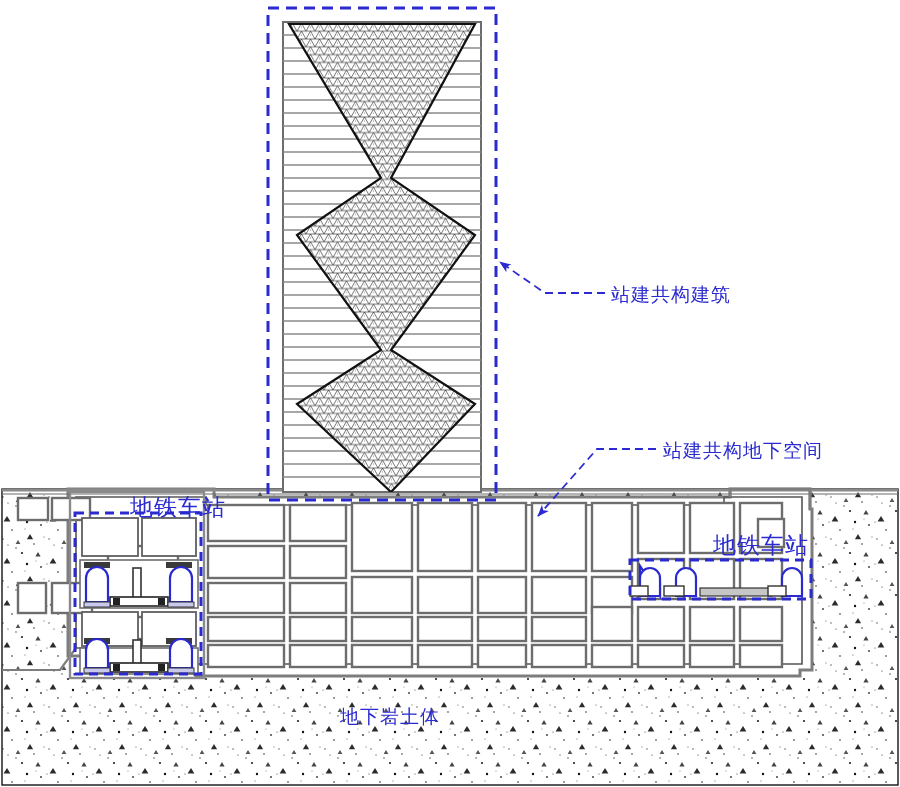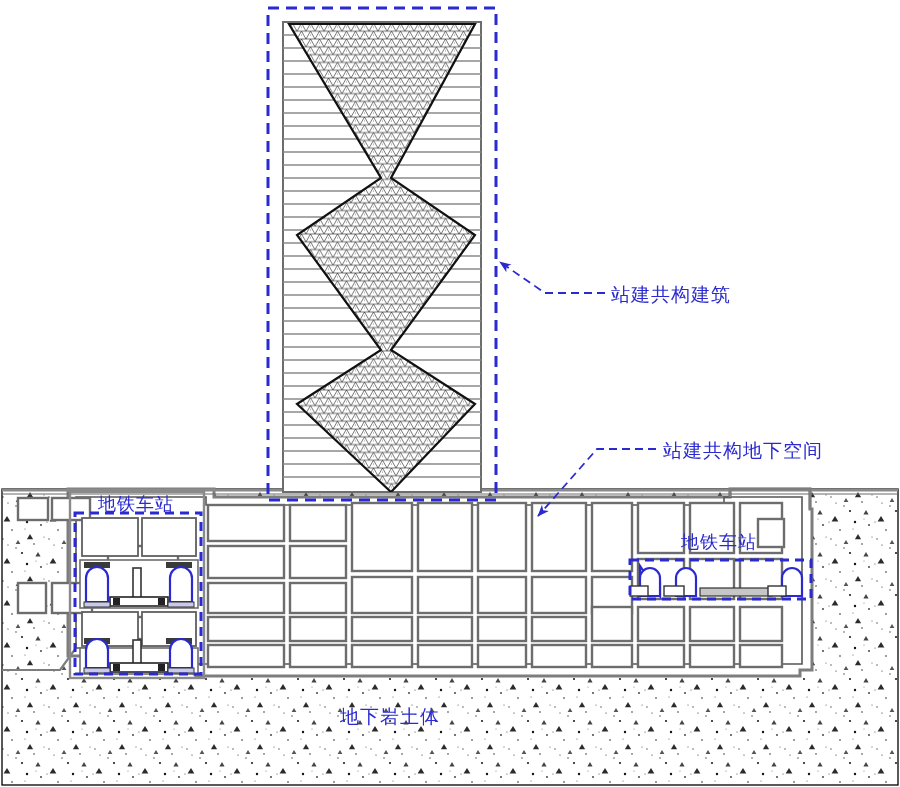--- a/index.html
+++ b/index.html
@@ -8,21 +8,21 @@
     font-family:"Liberation Sans","DejaVu Sans",sans-serif;
     width:900px;height:787px;overflow:hidden;position:relative;
   }
   #stage{position:relative;width:900px;height:787px;background:#fff;}
   #stage svg{position:absolute;left:0;top:0;}
   .lbl{
     position:absolute;color:#2a2ad0;white-space:nowrap;
     font-family:"DejaVu Sans","Liberation Sans",sans-serif;
     font-size:19px;letter-spacing:1px;
   }
-  .lbl-sm{font-size:18px;}
+  .lbl-sm{font-size:23px;margin-left:32px;}
   .lbl-soil{font-size:19px;}
 </style>
 </head>
 <body>
 
 <div id="stage">
 
   <svg width="900" height="787" viewBox="0 0 900 787">
     <defs>
 

